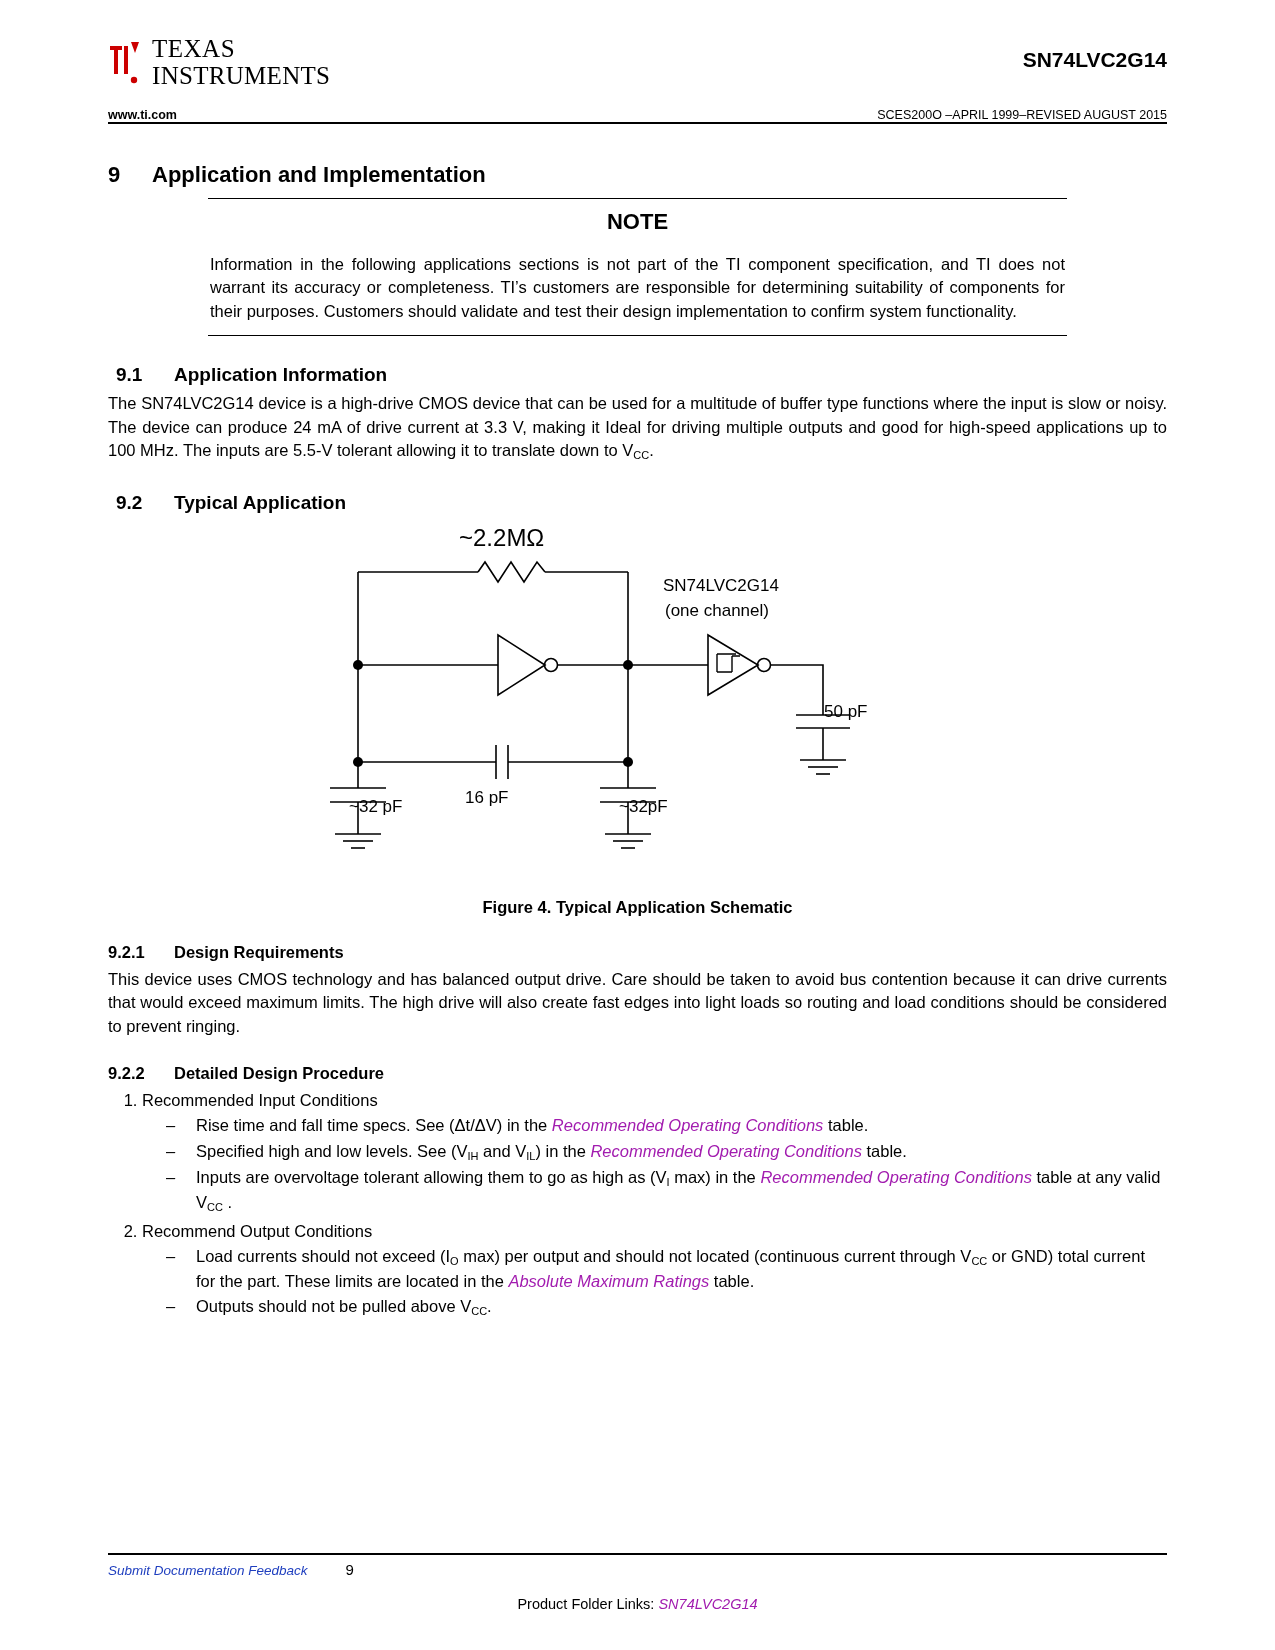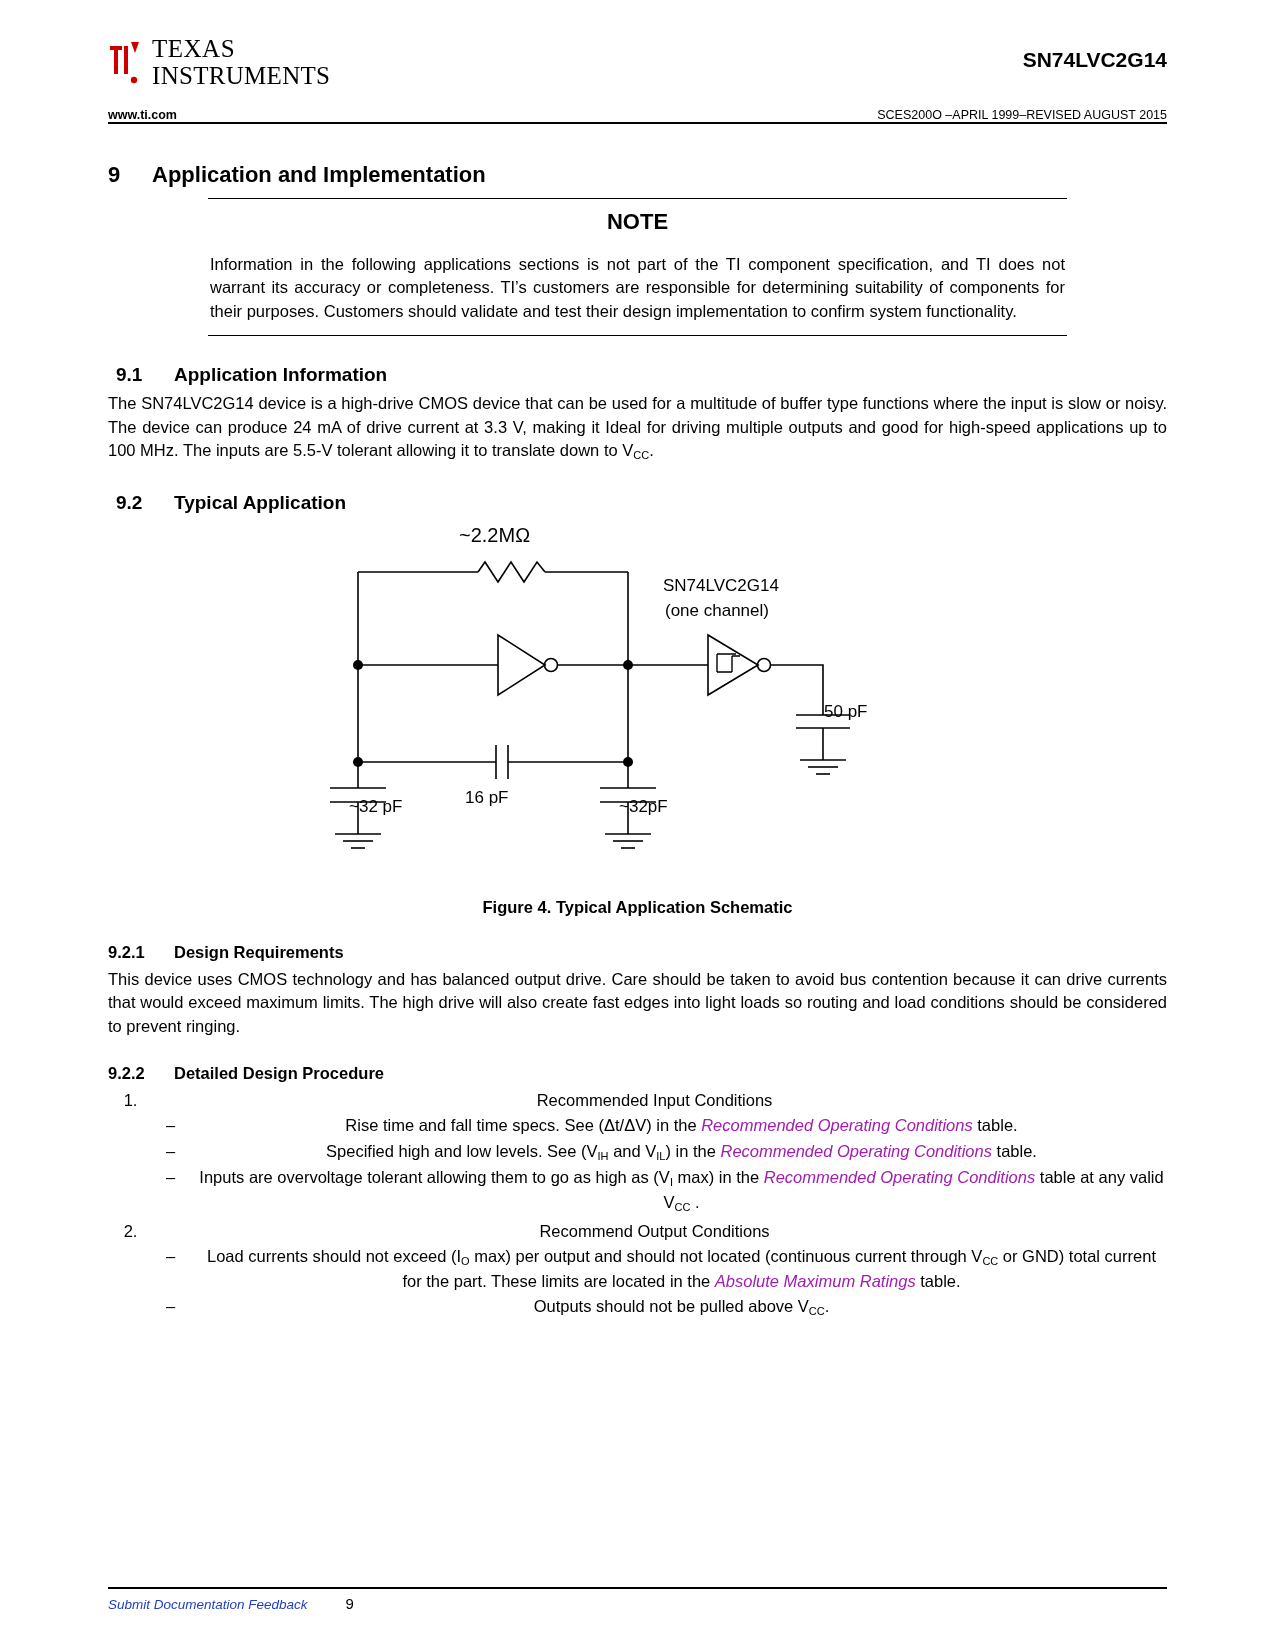--- a/index.html
+++ b/index.html
@@ -164,21 +164,20 @@
     font-size: 16.5px;
     margin-top: 6px;
   }
 
   
   ol.numlist {
     margin: 6px 0 0 0;
     padding-left: 34px;
     font-size: 16.5px;
     line-height: 1.42;
-    text-align: center;
   }
   ol.numlist > li {
     margin-bottom: 2px;
   }
   ul.dashlist {
     list-style: none;
     margin: 2px 0 4px 0;
     padding-left: 24px;
     font-size: 16.5px;
     line-height: 1.42;
@@ -342,21 +341,21 @@
       </g>
 
       <g fill="#000">
         <circle cx="250" cy="133" r="5"></circle>
         <circle cx="520" cy="133" r="5"></circle>
         <circle cx="250" cy="230" r="5"></circle>
         <circle cx="520" cy="230" r="5"></circle>
       </g>
     </svg>
 
-    <div style="position:absolute; left:351px; top:-8px; font-size:20px;">~2.2MΩ</div>
+    <div style="position:absolute; left:351px; top:-8px; font-size:24px;">~2.2MΩ</div>
     <div style="position:absolute; left:555px; top:44px; font-size:17px;">SN74LVC2G14</div>
     <div style="position:absolute; left:557px; top:69px; font-size:17px;">(one channel)</div>
     <div style="position:absolute; left:716px; top:170px; font-size:17px;">50 pF</div>
     <div style="position:absolute; left:357px; top:256px; font-size:17px;">16 pF</div>
     <div style="position:absolute; left:241px; top:265px; font-size:17px;">~32 pF</div>
     <div style="position:absolute; left:511px; top:265px; font-size:17px;">~32pF</div>
   </div>
 
   <div class="figure-caption">Figure 4.  Typical Application Schematic</div>
 
@@ -388,15 +387,18 @@
       </ul>
     </li>
   </ol>
 
   <div class="footer">
     <div class="footer-rule"></div>
     <div class="footer-row">
       <div class="footer-link">Submit Documentation Feedback</div>
       <div class="footer-page">9</div>
     </div>
+    <div class="footer-center">
+      <span>Product Folder Links: </span><span class="link">SN74LVC2G14</span>
+    </div>
   </div>
 
 </div>
 
 </body></html>

